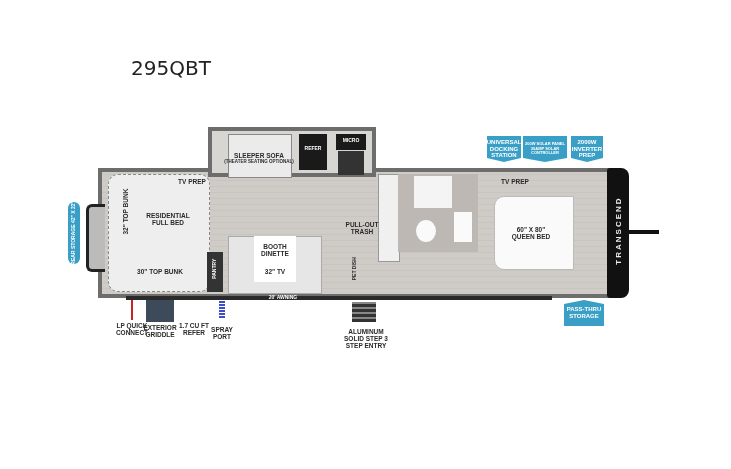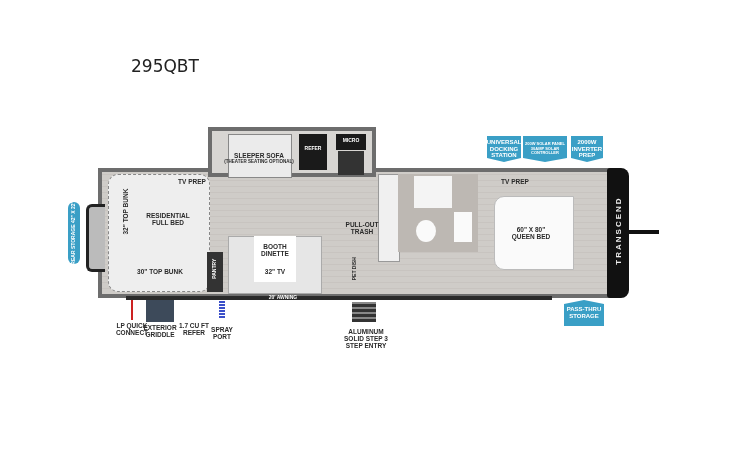--- a/index.html
+++ b/index.html
@@ -1,18 +1,18 @@
 <!DOCTYPE html>
 <html><head>
 <meta charset="utf-8">
 <style>
   html,body{margin:0;padding:0;background:#fff;}
   body{width:731px;height:469px;position:relative;overflow:hidden;font-family:"Liberation Sans",sans-serif;}
   .abs{position:absolute;}
-  .model{left:131px;top:56px;font-size:17px;color:#222;font-family:"DejaVu Sans",sans-serif;}
+  .model{left:131px;top:56px;font-size:20px;color:#222;font-family:"DejaVu Sans",sans-serif;}
   .lbl{font-size:6.5px;font-weight:bold;color:#2a2a2a;text-align:center;line-height:1.1;text-transform:uppercase;font-family:"Liberation Sans",sans-serif;}
   .tag{background:#3a9fc6;color:#fff;font-size:6px;font-weight:bold;text-align:center;line-height:1.15;display:flex;align-items:center;justify-content:center;text-transform:uppercase;}
   .floor{background:repeating-linear-gradient(0deg,#cfccc8 0 5px,#c8c4c0 5px 6px);}
   .wall{border:4px solid #6d6d6d;box-sizing:border-box;}
 </style>
 </head>
 <body>
 
 <div class="abs model">295QBT</div>
 

